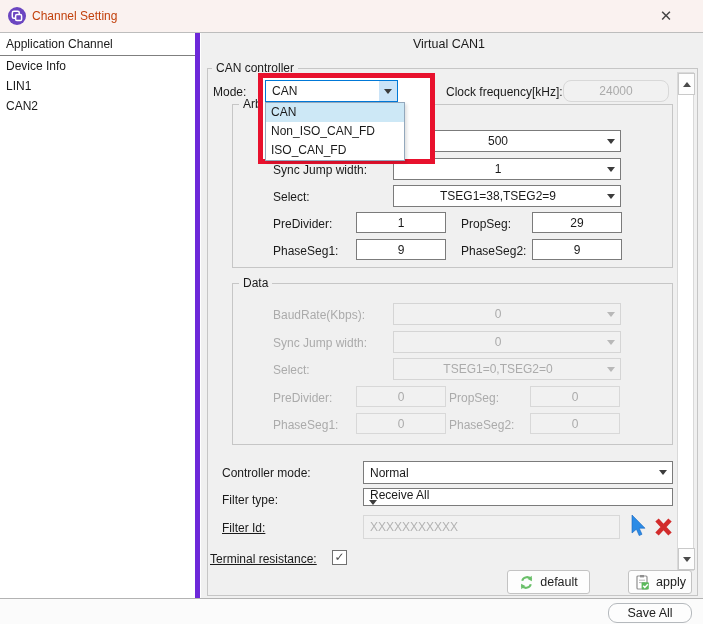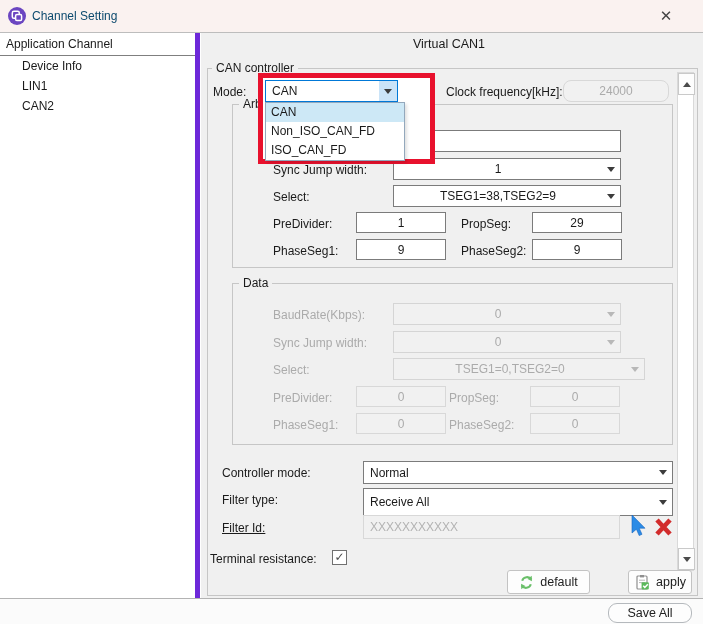--- a/index.html
+++ b/index.html
@@ -6,27 +6,27 @@
   .window{
     position:relative;width:703px;height:624px;background:#ffffff;
     font-family:"Liberation Sans","DejaVu Sans",sans-serif;font-size:12px;color:#1a1a1a;
     overflow:hidden;box-shadow:inset 0 0 0 1px #b4b4b4;
   }
   .abs{position:absolute;}
   .nowrap{white-space:nowrap;}
   
   .titlebar{left:0;top:0;width:703px;height:32px;background:#faf2f0;border-bottom:1px solid #bdbdbd;}
   .app-icon{left:8px;top:7px;width:18px;height:18px;}
-  .title-text{left:32px;top:0;height:32px;line-height:32px;color:#0c4a6e;}
+  .title-text{left:32px;top:0;height:32px;line-height:32px;color:#c2410c;}
   .close-btn{left:641px;top:0;width:50px;height:31px;display:flex;align-items:center;justify-content:center;
     font-size:15px;color:#444;cursor:pointer;}
   
   .sidebar{left:0;top:33px;width:200px;height:565px;background:#fff;border-right:5px solid #6d28d9;box-sizing:border-box;}
   .side-header{height:22px;line-height:22px;padding-left:6px;border-bottom:1px solid #7f7f7f;color:#1a1a1a;}
-  .side-item{height:20px;line-height:20px;padding-left:22px;cursor:pointer;}
+  .side-item{height:20px;line-height:20px;padding-left:6px;cursor:pointer;}
   .side-item.selected{background:#e0eef9;}
   
   .main-bg{left:201px;top:33px;width:502px;height:565px;background:#f0f0f0;}
   .panel-title{left:207px;top:37px;width:484px;text-align:center;font-size:12.5px;}
   .groupbox{border:1px solid #c6c6c6;box-sizing:border-box;}
   .group-label{background:#f0f0f0;padding:0 4px;height:14px;line-height:14px;}
   .lbl{line-height:14px;}
   .lbl.dis{color:#ababab;}
   
   .combo{background:#fff;border:1px solid #7b7b7b;box-sizing:border-box;display:flex;align-items:stretch;cursor:pointer;}
@@ -98,20 +98,21 @@
 
   <span class="abs lbl nowrap" style="left:213px;top:85px;">Mode:</span>
   <span class="abs lbl nowrap" style="left:446px;top:85px;">Clock frequency[kHz]:</span>
   <input class="abs tinput" style="left: 563px; top: 80px; width: 106px; height: 22px; border-radius: 8px;" disabled="" value="24000">
 
   <div class="abs groupbox" style="left:232px;top:104px;width:441px;height:164px;"></div>
   <span class="abs group-label nowrap" style="left:239px;top:97px;">Arbitration</span>
 
   <span class="abs lbl nowrap" style="left:273px;top:135px;">BaudRate(Kbps):</span>
   <div class="abs combo" style="left:393px;top:130px;width:228px;height:22px;">
+    <span class="val center">500</span>
     <span class="arr">
         <span class="tri"></span>
       </span>
   </div>
 
   <span class="abs lbl nowrap" style="left:273px;top:163px;">Sync Jump width:</span>
   <div class="abs combo" style="left:393px;top:158px;width:228px;height:22px;">
     <span class="val center">1</span>
     <span class="arr">
         <span class="tri"></span>
@@ -149,21 +150,21 @@
 
   <span class="abs lbl dis nowrap" style="left:273px;top:336px;">Sync Jump width:</span>
   <div class="abs combo disabled" style="left:393px;top:331px;width:228px;height:22px;">
     <span class="val center">0</span>
     <span class="arr">
         <span class="tri"></span>
       </span>
   </div>
 
   <span class="abs lbl dis nowrap" style="left:273px;top:363px;">Select:</span>
-  <div class="abs combo disabled" style="left:393px;top:358px;width:252px;height:22px;">
+  <div class="abs combo disabled" style="left:393px;top:358px;width:228px;height:22px;">
     <span class="val center">TSEG1=0,TSEG2=0</span>
     <span class="arr">
         <span class="tri"></span>
       </span>
   </div>
 
   <span class="abs lbl dis nowrap" style="left:273px;top:391px;">PreDivider:</span>
   <input class="abs tinput" style="left: 356px; top: 386px; width: 90px; height: 21px;" disabled="" value="0">
   <span class="abs lbl dis nowrap" style="left:449px;top:391px;">PropSeg:</span>
   <input class="abs tinput" style="left: 530px; top: 386px; width: 90px; height: 21px;" disabled="" value="0">
@@ -175,41 +176,41 @@
 
   <span class="abs lbl nowrap" style="left:222px;top:466px;">Controller mode:</span>
   <div class="abs combo" style="left:363px;top:461px;width:310px;height:23px;">
     <span class="val">Normal</span>
     <span class="arr">
         <span class="tri"></span>
       </span>
   </div>
 
   <span class="abs lbl nowrap" style="left:222px;top:493px;">Filter type:</span>
-  <div class="abs combo" style="left:363px;top:488px;width:310px;height:28px;">
+  <div class="abs combo" style="left:363px;top:488px;width:310px;height:18px;flex-direction:column;">
     <span class="val">Receive All</span>
     <span class="arr">
         <span class="tri"></span>
       </span>
   </div>
 
   <span class="abs lbl nowrap" style="left:222px;top:521px;text-decoration:underline;">Filter Id:</span>
   <input class="abs tinput left" style="left: 363px; top: 515px; width: 257px; height: 24px;" disabled="" placeholder="XXXXXXXXXXX">
   <span class="abs" style="left:626px;top:513px;width:24px;height:27px;cursor:pointer;">
     <svg width="24" height="27" viewBox="0 0 24 27">
       <path d="M6,2 L6,20 L10.4,16.2 L13.2,22.6 L16,21.3 L13.2,15.2 L19,15.2 Z" fill="#2b8be6" stroke="#1565c0" stroke-width="0.6"></path>
     </svg>
   </span>
   <span class="abs" style="left:651px;top:513px;width:25px;height:27px;cursor:pointer;">
     <svg width="25" height="27" viewBox="0 0 25 27">
       <path d="M6,7 L19,21 M19,7 L6,21" stroke="#d22c2c" stroke-width="4.6"></path>
     </svg>
   </span>
 
-  <span class="abs lbl nowrap" style="left:210px;top:552px;">Terminal resistance:</span>
+  <span class="abs lbl nowrap" style="left:210px;top:552px;text-decoration:underline;">Terminal resistance:</span>
   <div class="abs checkbox" style="left:332px;top:550px;">
     <span>✓</span>
   </div>
 
   <div class="abs scroll-track" style="left:677px;top:72px;width:17px;height:499px;">
     <div class="scroll-btn" style="top:0;">
         <span class="tri-up-s"></span>
       </div>
     <div class="scroll-btn" style="bottom:0;">
         <span class="tri-dn-s"></span>

